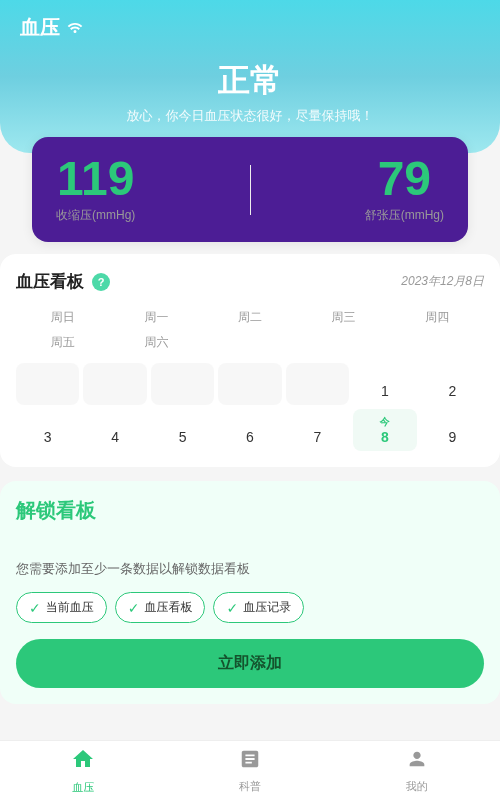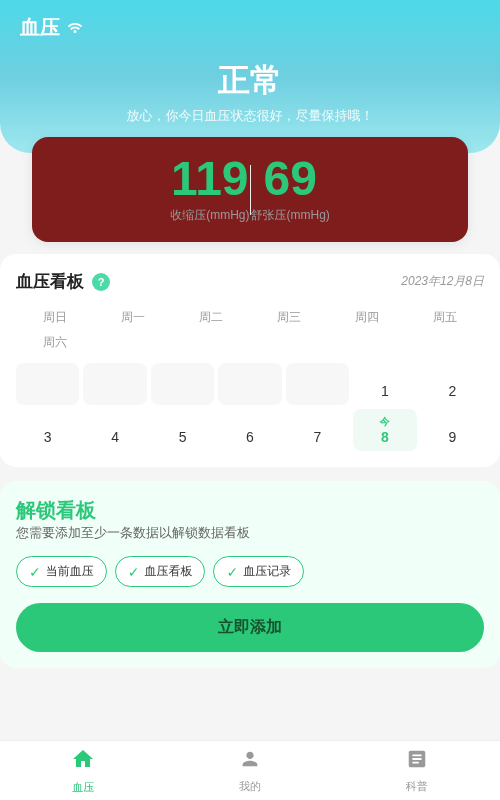--- a/index.html
+++ b/index.html
@@ -50,26 +50,26 @@
     }
 
     .status-desc {
       font-size: 13px;
       color: rgba(255,255,255,0.9);
       margin-top: 4px;
     }
 
     
     .bp-card {
-      background: #7f1d1d;
+      background: #4c1d95;
       border-radius: 16px;
       margin: 0 16px;
       padding: 18px 24px;
       display: flex;
-      justify-content: center;
+      justify-content: space-between;
       align-items: center;
       position: relative;
       z-index: 2;
       box-shadow: 0 2px 12px rgba(0,0,0,0.08);
       margin-top: -2px;
     }
 
     .bp-item {
       text-align: center;
     }
@@ -145,21 +145,21 @@
       font-style: italic;
     }
 
     
     .calendar-grid {
       width: 100%;
     }
 
     .calendar-weekdays {
       display: grid;
-      grid-template-columns: repeat(6, 1fr);
+      grid-template-columns: repeat(5, 1fr);
       text-align: center;
       margin-bottom: 8px;
     }
 
     .weekday {
       font-size: 12px;
       color: #999;
       padding: 4px 0;
     }
 
@@ -219,20 +219,21 @@
     .unlock-title {
       font-size: 20px;
       font-weight: bold;
       color: #2CC87A;
     }
 
     .unlock-desc {
       font-size: 13px;
       color: #666;
       margin-bottom: 14px;
+      margin-top: 36px;
     }
 
     .unlock-tags {
       display: flex;
       gap: 8px;
       margin-bottom: 16px;
       flex-wrap: wrap;
     }
 
     .unlock-tag {
@@ -354,21 +355,21 @@
   </div>
 
   <div class="card-wrapper">
     <div class="bp-card">
       <div class="bp-item">
         <div class="bp-value">119</div>
         <div class="bp-unit">收缩压(mmHg)</div>
       </div>
       <div class="bp-divider"></div>
       <div class="bp-item">
-        <div class="bp-value">69</div>
+        <div class="bp-value">79</div>
         <div class="bp-unit">舒张压(mmHg)</div>
       </div>
     </div>
   </div>
 
   <div class="main-content">
 
     <div class="dashboard-section">
       <div class="dashboard-header">
         <div class="dashboard-title-wrap">
@@ -456,26 +457,26 @@
     <span class="nav-icon">
       <svg width="24" height="24" viewBox="0 0 24 24" fill="#2CC87A">
         <path d="M10 20v-6h4v6h5v-8h3L12 3 2 12h3v8z"></path>
       </svg>
     </span>
     <span class="nav-label" style="color:#2CC87A;">血压</span>
   </div>
   <div class="nav-item">
     <span class="nav-icon">
       <svg width="22" height="22" viewBox="0 0 24 24" fill="#999">
+        <path d="M19 3H5c-1.1 0-2 .9-2 2v14c0 1.1.9 2 2 2h14c1.1 0 2-.9 2-2V5c0-1.1-.9-2-2-2zm-5 14H7v-2h7v2zm3-4H7v-2h10v2zm0-4H7V7h10v2z"></path>
+      </svg>
+    </span>
+    <span class="nav-label">科普</span>
+  </div>
+  <div class="nav-item">
+    <span class="nav-icon">
+      <svg width="22" height="22" viewBox="0 0 24 24" fill="#999">
         <path d="M12 12c2.21 0 4-1.79 4-4s-1.79-4-4-4-4 1.79-4 4 1.79 4 4 4zm0 2c-2.67 0-8 1.34-8 4v2h16v-2c0-2.66-5.33-4-8-4z"></path>
       </svg>
     </span>
     <span class="nav-label">我的</span>
   </div>
-  <div class="nav-item">
-    <span class="nav-icon">
-      <svg width="22" height="22" viewBox="0 0 24 24" fill="#999">
-        <path d="M19 3H5c-1.1 0-2 .9-2 2v14c0 1.1.9 2 2 2h14c1.1 0 2-.9 2-2V5c0-1.1-.9-2-2-2zm-5 14H7v-2h7v2zm3-4H7v-2h10v2zm0-4H7V7h10v2z"></path>
-      </svg>
-    </span>
-    <span class="nav-label">科普</span>
-  </div>
 </div>
 
 </body></html>

